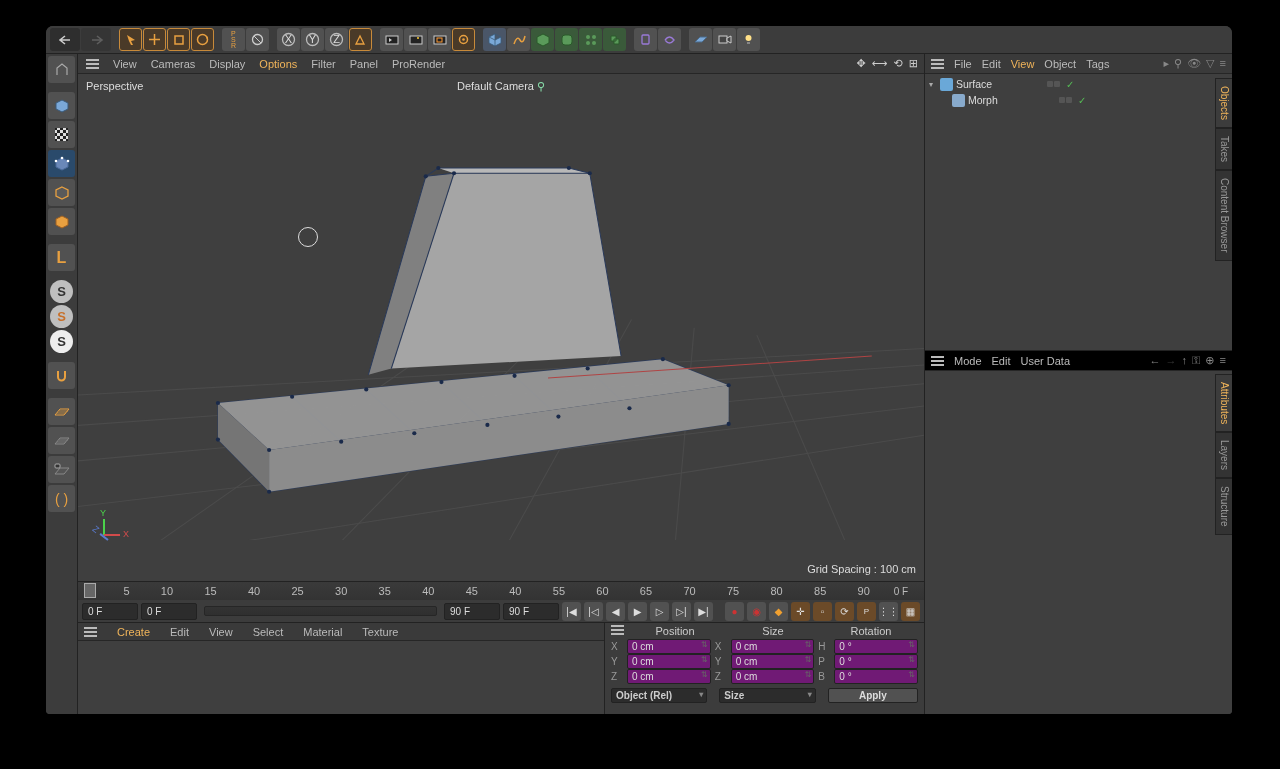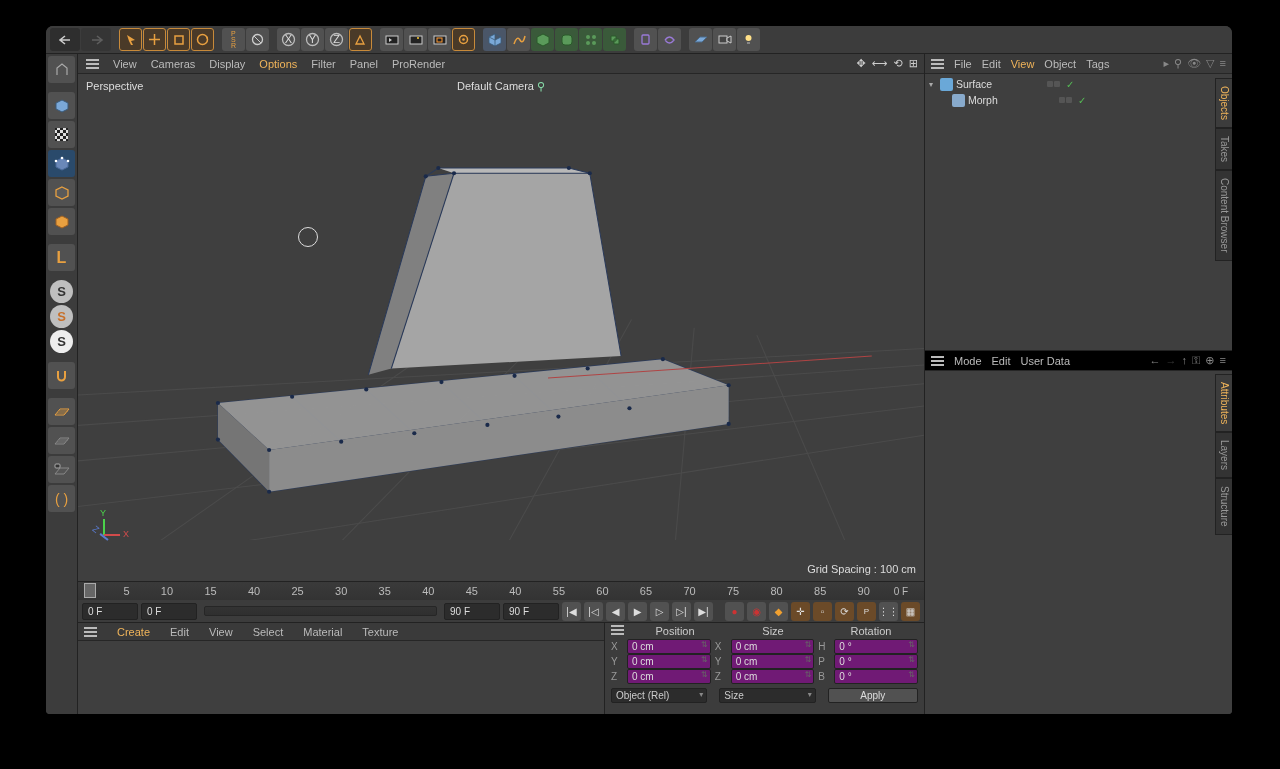--- a/index.html
+++ b/index.html
@@ -69,21 +69,21 @@
 .matpanel { flex: 1; background: #3c3c3c; display: flex; flex-direction: column; }
 .matmenu { height: 18px; background: #3a3a3a; border-bottom: 1px solid #262626; display: flex; align-items: center; gap: 20px; padding: 0 6px; color:#bbb;}
 .matmenu .m.active{color:#f0b45a;}
 .coordpanel { width: 320px; background: #3c3c3c; border-left: 1px solid #222; padding: 2px 6px; display: flex; flex-direction: column; gap: 2px;}
 .coordhdr { display: flex; color: #ccc; font-size: 10px; gap: 4px;}
 .coordhdr .col{ flex:1; text-align:center; font-weight:500;}
 .crow{display:flex;gap:4px;align-items:center;}
 .crow .lab{width:12px;color:#999;font-size:10px;}
 .crow .val{flex:1;background:#701a75;border:1px solid #222;color:#ddd;padding:1px 4px;font-size:10px;border-radius:2px;position:relative;}
 .crow .val::after{content:"⇅";position:absolute;right:2px;top:0;color:#666;font-size:8px;}
-.coordfoot{display:flex;gap:12px;margin-top:2px;}
+.coordfoot{display:flex;gap:12px;margin-top:2px;font-weight:bold;}
 .cselect{flex:1;background:#2c2c2c;border:1px solid #222;color:#ccc;padding:1px 4px;font-size:10px;border-radius:2px;position:relative;}
 .cselect::after{content:"▾";position:absolute;right:3px;top:1px;font-size:8px;color:#888;}
 .applybtn{flex:1;background:#515151;border:1px solid #222;color:#ddd;font-size:10px;text-align:center;padding:1px;border-radius:2px;cursor:pointer;}
 
 .status { height: 18px; background: #323232; border-top: 1px solid #222; color: #bbb; font-size: 10px; display: flex; align-items: center; padding: 0 8px; gap: 8px;}
 
 .rightcol{width:308px;display:flex;flex-direction:column;border-left:1px solid #222;background:#3c3c3c;}
 .objmgr{flex: 0 0 296px; display:flex;flex-direction:column;}
 .objmenu{height:20px;background:#3a3a3a;border-bottom:1px solid #262626;display:flex;align-items:center;gap:10px;padding:0 6px;color:#bbb;}
 .objmenu .m.active{color:#f0b45a;}

